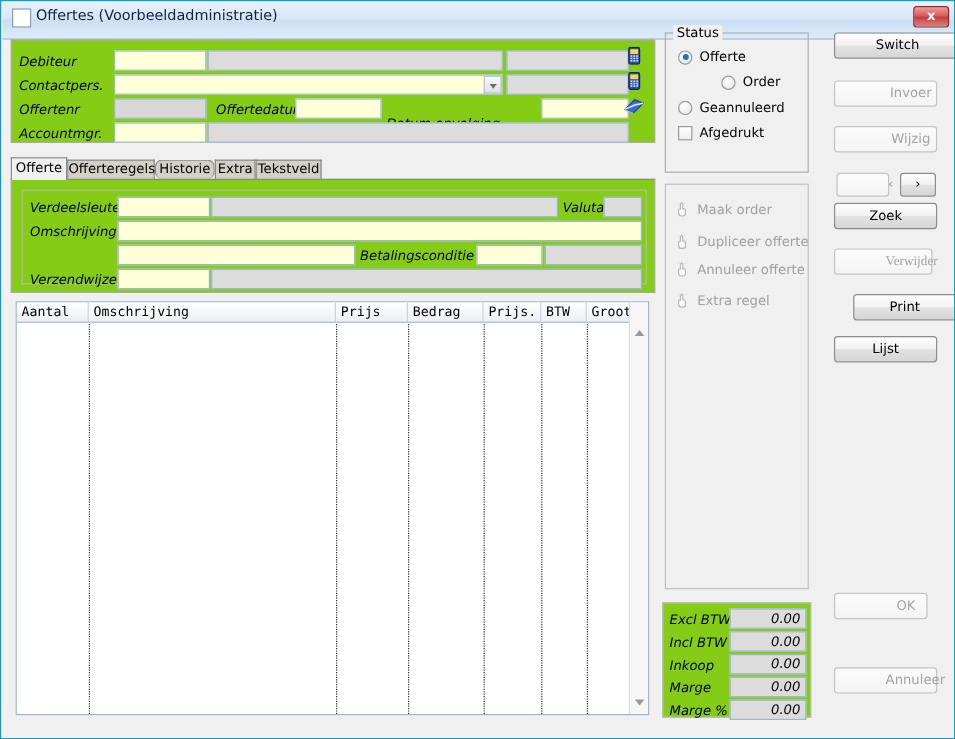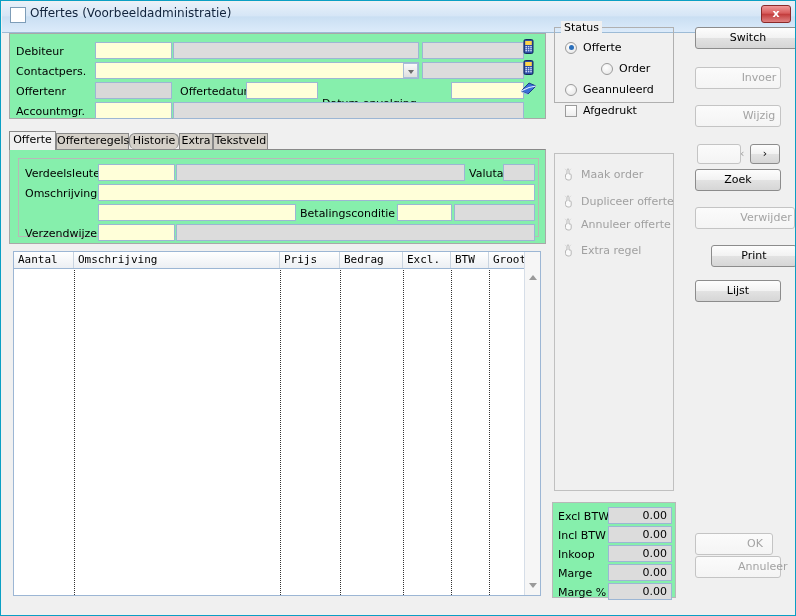--- a/index.html
+++ b/index.html
@@ -46,22 +46,23 @@
     border-radius: 3px;
     background: linear-gradient(to bottom,#f09a9a 0%,#d85c5c 45%,#c33d3d 52%,#e08282 100%);
     color: #fff; font-size: 11px; font-weight: bold;
     text-align: center; line-height: 16px;
     cursor: pointer;
   }
   
   .panel {
     position: absolute;
     box-sizing: border-box;
-    background: #86efac;
+    background: #84cc16;
     border: 1px solid #a8a8a8;
+    font-style: italic;
   }
   .lbl {
     position: absolute;
     font-size: 11px;
     color: #000;
     white-space: nowrap;
   }
   
   .fld {
     position: absolute;
@@ -322,21 +323,21 @@
         <rect x="5.8" y="11" width="1.6" height="1.4"></rect>
         <rect x="8.2" y="11" width="1.6" height="1.4"></rect>
       </g>
   </svg>
   <svg class="icon-img" style="left:519px; top:80px;" width="17" height="15" viewBox="0 0 17 15">
     <path d="M1 10 L9 2 L16 5 L8 13 Z" fill="#3a6fd8" stroke="#1c3c84"></path>
     <path d="M1 10 L9 6.5 L16 5" fill="none" stroke="#dfe9ff" stroke-width="1.2"></path>
     <path d="M1 10 L8 13 L8 14 L1 11 Z" fill="#9fb8e8"></path>
   </svg>
 
-  <div id="status-group" style="left:553px; top:26px; width:120px; height:76px;">
+  <div id="status-group" style="left:553px; top:26px; width:120px; height:117px;">
     <div id="status-legend" style="left:6px; top:-7px;">Status</div>
 
     <div class="radio-row" style="left:10px; top:13px;">
       <span class="radio on"></span>
       <span>Offerte</span>
     </div>
     <div class="radio-row" style="left:10px; top:34px;margin-left:36px;">
       <span class="radio"></span>
       <span>Order</span>
     </div>
@@ -380,21 +381,21 @@
       <div class="fld ro" style="left:157px; top:65px; width:359px;"></div>
     </div>
   </div>
 
   <div id="grid" style="left:12px; top:250px; width:528px; height:345px;">
     <div id="grid-head">
       <div class="gcol" style="left:0px;   width:60px;">Aantal</div>
       <div class="gcol" style="left:60px;  width:206px;">Omschrijving</div>
       <div class="gcol" style="left:266px; width:60px;">Prijs</div>
       <div class="gcol" style="left:326px; width:63px;">Bedrag</div>
-      <div class="gcol" style="left:389px; width:48px;">Excl.</div>
+      <div class="gcol" style="left:389px; width:48px;">Prijs.</div>
       <div class="gcol" style="left:437px; width:38px;">BTW</div>
       <div class="gcol" style="left:475px; width:53px; border-right:none;">Grootboek</div>
     </div>
 
     <div class="gsep" style="left:60px;"></div>
     <div class="gsep" style="left:266px;"></div>
     <div class="gsep" style="left:326px;"></div>
     <div class="gsep" style="left:389px;"></div>
     <div class="gsep" style="left:437px;"></div>
     <div class="gsep" style="left:475px;"></div>
@@ -458,20 +459,20 @@
   </div>
 
   <div class="btn" style="left:694px; top:26px;  width:106px; height:22px; line-height:20px;">Switch</div>
   <div class="btn disabled" style="left:694px; top:66px;  width:86px; height:22px; line-height:20px;">Invoer</div>
   <div class="btn disabled" style="left:694px; top:104px; width:86px; height:22px; line-height:20px;">Wijzig</div>
 
   <div class="btn disabled" style="left:696px; top:143px; width:30px; height:20px; line-height:18px;">‹</div>
   <div class="btn" style="left:749px; top:143px; width:30px; height:20px; line-height:18px;">›</div>
 
   <div class="btn" style="left:694px; top:168px; width:86px; height:22px; line-height:20px;">Zoek</div>
-  <div class="btn disabled" style="left:694px; top:206px; width:100px; height:22px; line-height:20px;">Verwijder</div>
+  <div class="btn disabled" style="left:694px; top:206px; width:82px; height:22px; line-height:20px;font-family:Liberation Serif, serif;">Verwijder</div>
   <div class="btn" style="left:694px; top:244px; width:86px; height:22px; line-height:20px;margin-left:16px;">Print</div>
   <div class="btn" style="left:694px; top:279px; width:86px; height:22px; line-height:20px;">Lijst</div>
 
-  <div class="btn disabled" style="left:694px; top:532px; width:78px; height:22px; line-height:20px;">OK</div>
+  <div class="btn disabled" style="left:694px; top:493px; width:78px; height:22px; line-height:20px;">OK</div>
   <div class="btn disabled" style="left:694px; top:555px; width:86px; height:22px; line-height:20px;">Annuleer</div>
 
 </div>
 
 </body></html>

